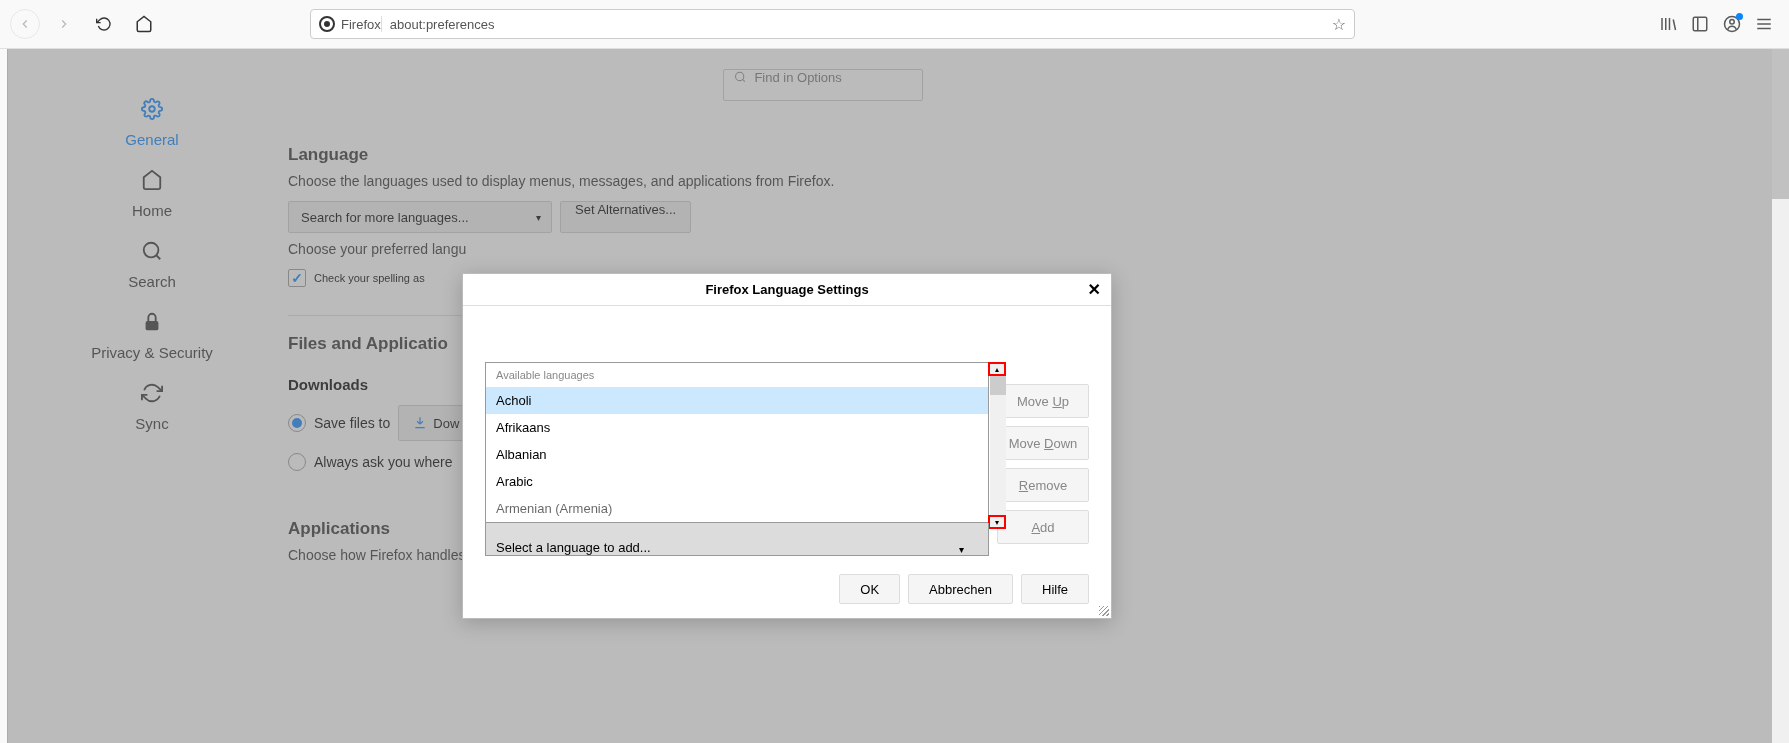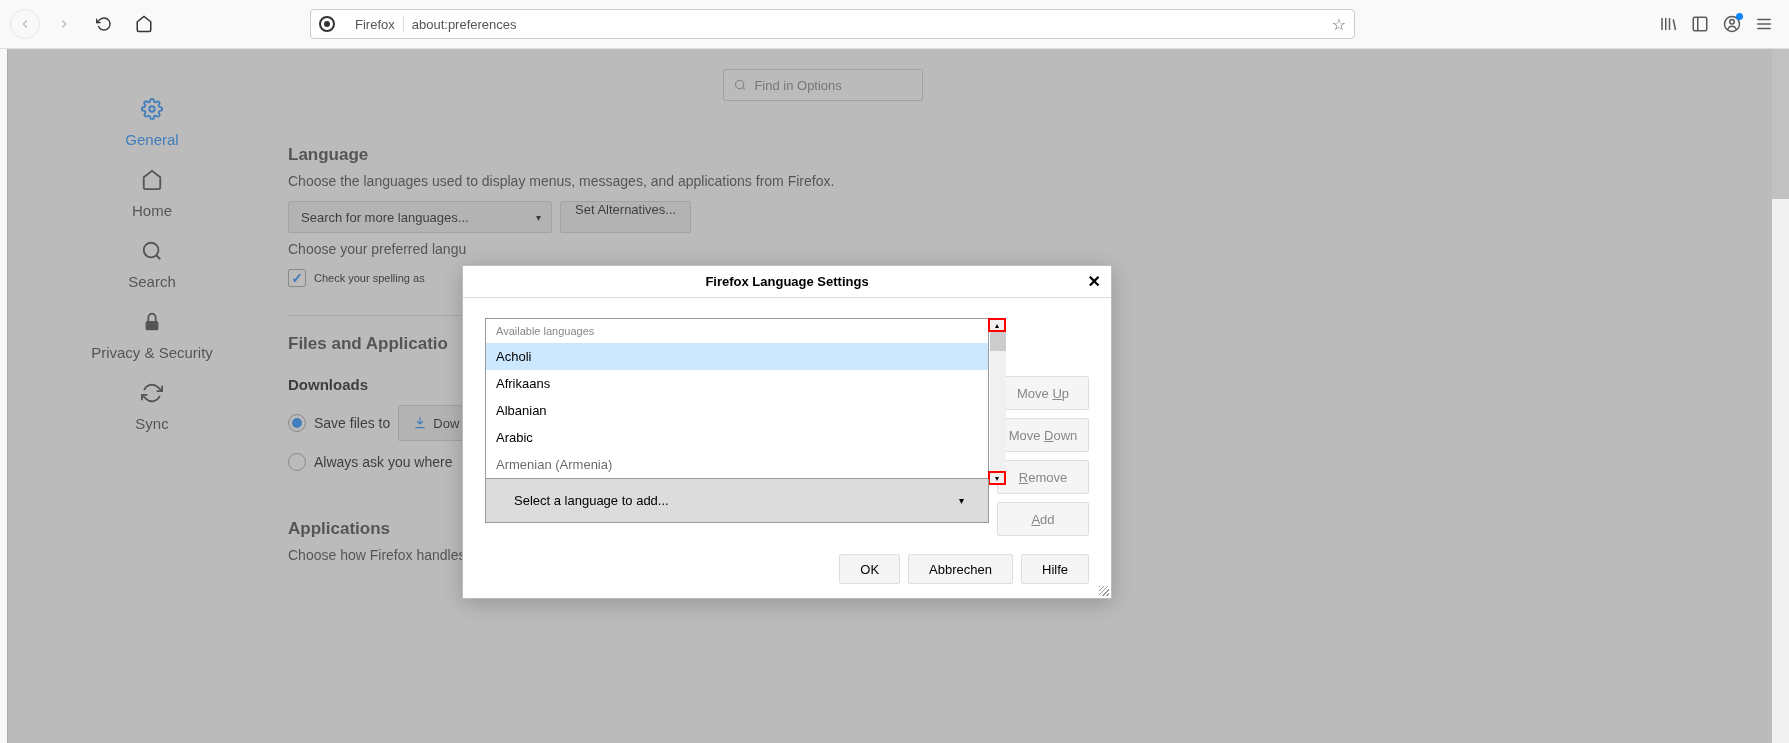--- a/index.html
+++ b/index.html
@@ -4,72 +4,72 @@
   <style>
     * { margin: 0; padding: 0; box-sizing: border-box; font-family: -apple-system, BlinkMacSystemFont, "Segoe UI", sans-serif; }
     body { background: #f9f9fa; width: 1789px; height: 743px; overflow: hidden; position: relative; }
     
     .toolbar { height: 49px; background: #f9f9fa; border-bottom: 1px solid #e0e0e0; display: flex; align-items: center; padding: 0 10px; gap: 10px; }
     .nav-btns { display: flex; align-items: center; gap: 8px; }
     .nav-icon-btn { width: 32px; height: 32px; display: flex; align-items: center; justify-content: center; border-radius: 4px; cursor: pointer; }
     .nav-icon-btn.disabled { opacity: 0.4; cursor: default; }
     .nav-circle { width: 30px; height: 30px; border: 1px solid #ccc; border-radius: 50%; display: flex; align-items: center; justify-content: center; }
     .urlbar { flex: 0 0 1045px; height: 30px; border: 1px solid #ccc; border-radius: 4px; display: flex; align-items: center; padding: 0 8px; margin-left: 140px; background: #fff; gap: 8px; position: relative; }
-    .identity-box { display: flex; align-items: center; gap: 20px; padding-right: 8px; border-right: 1px solid #ddd; }
+    .identity-box { display: flex; align-items: center; gap: 6px; padding-right: 0; border-right: 1px solid #ddd; }
     .ff-logo { width: 16px; height: 16px; border: 2px solid #333; border-radius: 50%; position: relative; }
     .ff-logo::after { content: ''; position: absolute; width: 6px; height: 6px; background: #333; border-radius: 50%; top: 3px; left: 3px; }
     .url-text { font-size: 13px; color: #555; }
     .url-star { position: absolute; right: 8px; font-size: 16px; color: #666; }
     .toolbar-right { margin-left: auto; display: flex; gap: 14px; align-items: center; padding-right: 6px; }
     .tb-icon { width: 18px; height: 18px; display: flex; align-items: center; justify-content: center; color: #5a5a5a; font-size: 16px; }
     
     .content-area { display: flex; height: calc(100% - 49px); position: relative; background: #fff; margin-left: 7px; border-left: 1px solid #e0e0e0; }
     .sidebar { width: 240px; padding: 38px 0 0 48px; }
     .sidebar-item { display: flex; align-items: center; gap: 10px; padding: 10px 0; font-size: 15px; color: #333; cursor: pointer; flex-direction: column; }
     .sidebar-item.active { color: #0a84ff; }
     .sidebar-item.active .sb-icon { color: #0a84ff; }
     .sb-icon { width: 24px; height: 24px; display: flex; align-items: center; justify-content: center; color: #555; }
     
     .main { flex: 1; padding: 36px 40px 0 40px; position: relative; }
-    .search-box { position: absolute; left: 475px; top: 20px; width: 200px; height: 32px; border: 1px solid #ccc; border-radius: 2px; display: flex; align-items: center; padding: 0 10px; gap: 8px; background: #fff; }
+    .search-box { position: absolute; left: 475px; top: 20px; width: 200px; height: 32px; border: 1px solid #ccc; border-radius: 2px; display: flex; align-items: flex-start; padding: 0 10px; gap: 8px; background: #fff; }
     .search-box input { border: none; outline: none; font-size: 13px; width: 100%; }
     
     .section-title { font-size: 17px; font-weight: 600; color: #333; margin-top: 60px; margin-bottom: 8px; }
     .section-desc { font-size: 14px; color: #333; margin-bottom: 12px; }
     .row { display: flex; align-items: center; gap: 8px; margin-bottom: 8px; }
     .select-btn { height: 32px; border: 1px solid #ccc; border-radius: 2px; background: #efefef; padding: 0 30px 0 12px; font-size: 13px; position: relative; display: flex; align-items: center; }
     .select-btn .caret { position: absolute; right: 10px; font-size: 10px; }
     .plain-btn { height: 32px; border: 1px solid #ccc; border-radius: 2px; background: #efefef; padding: 0 14px; font-size: 13px; display: flex; align-items: flex-start; }
     .checkbox-row { display: flex; align-items: center; gap: 8px; margin: 8px 0; }
     .checkbox { width: 18px; height: 18px; border: 1px solid #999; border-radius: 2px; display: flex; align-items: center; justify-content: center; background: #fff; }
     .checkbox.checked::after { content: '✓'; color: #0a84ff; font-size: 14px; font-weight: bold; }
     hr.sep { border: none; border-top: 1px solid #ddd; margin: 28px 0 18px 0; width: 680px; }
     .radio { width: 18px; height: 18px; border: 1px solid #999; border-radius: 50%; display: flex; align-items: center; justify-content: center; }
     .radio.checked::after { content: ''; width: 10px; height: 10px; border-radius: 50%; background: #0a84ff; }
     .download-btn { height: 36px; border: 1px solid #ccc; border-radius: 2px; background: #efefef; padding: 0 14px; display: flex; align-items: center; gap: 6px; }
     .download-btn .dl-icon { color: #0a84ff; }
     .partial-text { font-size: 14px; color: #333; position: absolute; left: 722px; top: 288px; }
     
     .overlay { position: absolute; top: 49px; left: 7px; right: 0; bottom: 0; background: rgba(120,120,120,0.5); }
     
-    .dialog { position: absolute; left: 462px; top: 265px; width: 650px; background: #fff; border: 1px solid #bbb; box-shadow: 0 4px 20px rgba(0,0,0,0.2); }
+    .dialog { position: absolute; left: 462px; top: 273px; width: 650px; background: #fff; border: 1px solid #bbb; box-shadow: 0 4px 20px rgba(0,0,0,0.2); }
     .dialog-title { text-align: center; padding: 8px 0; font-size: 13px; font-weight: 600; border-bottom: 1px solid #ddd; position: relative; }
     .dialog-close { position: absolute; right: 10px; top: 6px; font-size: 16px; cursor: pointer; }
     .dialog-body { padding: 20px 22px 10px 22px; display: flex; gap: 8px; }
-    .list-col { flex: 1; position: relative; }
+    .list-col { flex: 1; position: relative; margin-top: 36px; }
     .lang-dropdown { border: 1px solid #999; background: #fff; position: relative; }
     .lang-header { font-size: 11px; color: #888; padding: 6px 10px; }
     .lang-item { padding: 6px 10px; font-size: 13px; cursor: pointer; }
     .lang-item.highlighted { background: #cce8ff; }
     .scroll-thumb { position: absolute; right: -18px; top: 12px; width: 16px; height: 20px; background: #ccc; }
     .scrollbar-track { position: absolute; right: -18px; top: 0; bottom: 0; width: 16px; background: #f0f0f0; }
     .scroll-btn { position: absolute; width: 18px; height: 14px; border: 2px solid red; background: #f0f0f0; display: flex; align-items: center; justify-content: center; font-size: 8px; }
     .scroll-up { right: -18px; top: -1px; }
     .scroll-down { right: -18px; top: 152px; }
-    .select-lang-row { height: 44px; background: #dcdcdc; border: 1px solid #999; border-top: none; display: flex; align-items: center; padding: 0 28px; font-size: 13px; position: relative; }
+    .select-lang-row { height: 33px; background: #dcdcdc; border: 1px solid #999; border-top: none; display: flex; align-items: flex-end; padding: 0 10px; font-size: 13px; position: relative; }
     .select-lang-row .caret2 { position: absolute; right: 24px; font-size: 10px; }
     .btns-col { display: flex; flex-direction: column; gap: 8px; min-width: 92px; padding-top: 58px; }
     .dlg-btn { height: 34px; border: 1px solid #ddd; border-radius: 2px; background: #f5f5f5; font-size: 13px; color: #888; display: flex; align-items: center; justify-content: center; }
     .dlg-btn .u { text-decoration: underline; }
     .dialog-footer { display: flex; justify-content: flex-end; gap: 8px; padding: 8px 22px 14px 22px; }
     .footer-btn { height: 30px; border: 1px solid #ddd; border-radius: 2px; background: #f5f5f5; font-size: 13px; padding: 0 20px; display: flex; align-items: center; justify-content: center; }
     .resize-grip { position: absolute; right: 2px; bottom: 2px; width: 10px; height: 10px; background: repeating-linear-gradient(135deg, #999, #999 1px, transparent 1px, transparent 3px); }
     .page-scrollbar { position: absolute; right: 0; top: 49px; bottom: 0; width: 17px; background: #f0f0f0; }
     .page-scroll-thumb { position: absolute; top: 0; width: 100%; height: 150px; background: #c1c1c1; }
     .ident-label { font-size: 13px; color: #555; }

